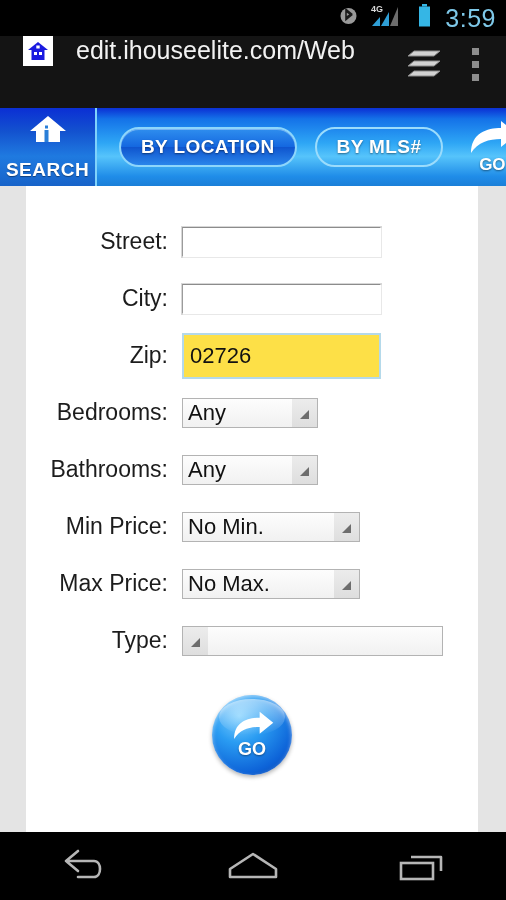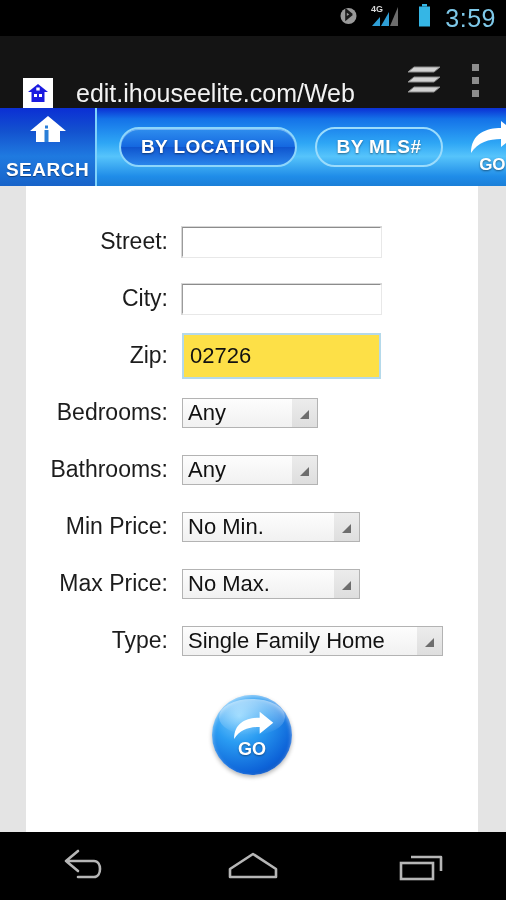--- a/index.html
+++ b/index.html
@@ -16,21 +16,21 @@
   }
   .sb-ico { display:block; }
   #sb-time {
     color:#7ec8e8; font-size:25px; letter-spacing:0.5px;
     line-height:36px; font-family:"Liberation Sans", sans-serif;
   }
 
   
   #urlbar {
     position:absolute; left:0; top:36px; width:506px; height:72px;
-    background:#141414; display:flex; align-items:flex-end;
+    background:#141414; display:flex; align-items:flex-start;
   }
   #favicon {
     width:30px; height:30px; margin-left:23px; background:#fff;
     display:flex; align-items:center; justify-content:center; flex:none;
   }
   #url-text {
     color:#f2f2f2; font-size:25px; margin-left:23px; flex:1;
     white-space:nowrap; overflow:hidden;
   }
   #tabs-btn { width:56px; height:56px; display:flex; align-items:center;
@@ -319,21 +319,20 @@
                 <span class="arrow-tri"></span>
               </span>
             </div>
           </div>
         </div>
 
         <div class="row">
           <div class="lbl">Type:</div>
           <div class="ctl">
             <div class="sel" id="sel-type">
-              <span class="val">Single Family Home</span>
               <span class="arrow-box">
                 <span class="arrow-tri"></span>
               </span>
             </div>
           </div>
         </div>
 
         <div id="go-row">
           <div id="go-circle">
             <svg width="46" height="34" viewBox="0 0 54 40" style="position:relative;z-index:2">

